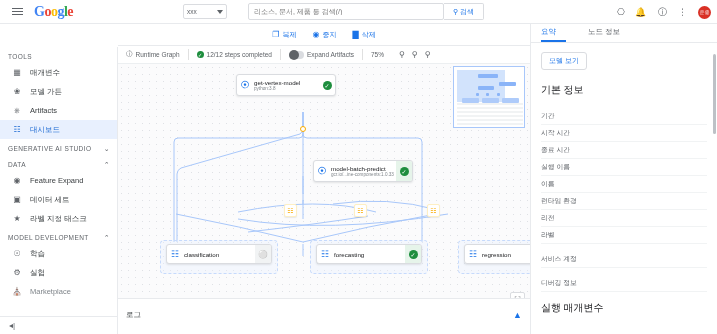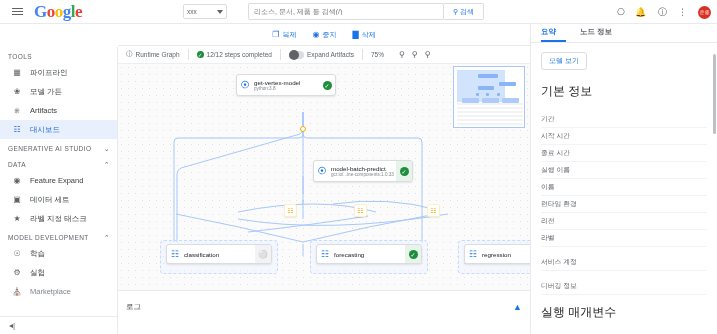--- a/index.html
+++ b/index.html
@@ -14,21 +14,21 @@
 
   
   .topbar {
     position: absolute; left: 0; top: 0; width: 717px; height: 24px;
     background: #fff; border-bottom: 1px solid #e8eaed;
     display: flex; align-items: center;
   }
   .hamburger { width: 22px; display: flex; flex-direction: column; gap: 2px;
     align-items: center; justify-content: center; margin-left: 6px; cursor: pointer; }
   .hamburger span { display: block; width: 11px; height: 1px; background: #5f6368; }
-  .glogo { margin-left: 6px; font-size: 17px; letter-spacing: -0.5px;
+  .glogo { margin-left: 6px; font-size: 14px; letter-spacing: -0.5px;
     font-family: "Liberation Serif", serif; font-weight: bold; }
   .glogo i { font-style: normal; }
   .g-b { color: #4285f4; } .g-r { color: #ea4335; } .g-y { color: #fbbc05; }
   .g-g { color: #34a853; }
   .proj-chip {
     position: absolute; left: 183px; top: 4px; width: 44px; height: 15px;
     border: 1px solid #dadce0; border-radius: 2px; background: #fff;
     display: flex; align-items: center; justify-content: space-between;
     padding: 0 3px; font-size: 6.5px; color: #5f6368; cursor: pointer;
   }
@@ -150,40 +150,40 @@
   .mm-bar { position: absolute; background: #8ab4f8; border-radius: 1px; }
   .mm-hatch { position: absolute; left: 3px; top: 36px; width: 66px; height: 22px;
     background: repeating-linear-gradient(180deg,#f1f3f4 0 2px,#fff 2px 4px); }
 
   .fitbtn { position: absolute; right: 5px; bottom: 5px; width: 15px; height: 15px;
     background: #fff; border: 1px solid #dadce0; border-radius: 2px;
     display: flex; align-items: center; justify-content: center;
     color: #5f6368; font-size: 8px; cursor: pointer; }
 
   
-  .logbar { position: absolute; left: 118px; bottom: 12px; width: 412px; height: 32px;
+  .logbar { position: absolute; left: 118px; bottom: 4px; width: 412px; height: 32px;
     background: #fff; border-top: 1px solid #e8eaed; display: flex;
     align-items: center; justify-content: space-between; padding: 0 8px;
     font-size: 7.5px; color: #3c4043; }
   .logbar .up { color: #1a73e8; font-size: 9px; cursor: pointer; }
 
   
   .rpanel { position: absolute; left: 530px; top: 24px; width: 187px; bottom: 0;
     background: #fff; border-left: 1px solid #e8eaed; overflow: hidden; }
   .rp-title { font-size: 10px; color: #202124; padding: 8px 10px 6px 10px; }
-  .rp-tabs { display: flex; gap: 0; border-bottom: 1px solid #e8eaed;
-    padding: 0 10px; font-weight: bold; }
+  .rp-tabs { display: flex; gap: 8px; border-bottom: 1px solid #e8eaed;
+    padding: 0 10px; }
   .rp-tab { font-size: 7.5px; color: #5f6368; padding: 3px 10px 5px 0;
     margin-right: 14px; cursor: pointer; }
   .rp-tab.active { color: #1a73e8; box-shadow: inset 0 -2px 0 #1a73e8; }
   .rp-body { padding: 0 10px; }
   .btn-outline { display: inline-block; margin: 9px 0 4px 0; padding: 3px 7px;
     border: 1px solid #dadce0; border-radius: 3px; color: #1a73e8;
     font-size: 7px; background: #fff; cursor: pointer; }
-  .rp-sec { font-size: 12px; color: #202124; margin: 9px 0 4px 0; }
+  .rp-sec { font-size: 10px; color: #202124; margin: 9px 0 4px 0; font-family: Liberation Serif, serif; }
   .rp-row { font-size: 6.8px; color: #5f6368; padding: 3px 0;
     border-bottom: 1px solid #f1f3f4; }
   .rp-gap { height: 7px; }
   .rp-scroll { position: absolute; right: 1px; top: 30px; width: 3px; height: 80px;
     background: #bdc1c6; border-radius: 2px; cursor: pointer; }
 </style>
 </head>
 <body>
 
 <div id="app">
@@ -231,21 +231,21 @@
       <span class="gi">▇</span>
       <span>삭제</span>
     </div>
   </div>
 
   <div class="sidebar">
 
     <div class="sb-head">TOOLS</div>
     <div class="sb-item">
       <span class="si">▦</span>
-      <span>파이프라인</span>
+      <span>매개변수</span>
     </div>
     <div class="sb-item">
       <span class="si">❀</span>
       <span>모델 가든</span>
     </div>
     <div class="sb-item">
       <span class="si">⎈</span>
       <span>Artifacts</span>
     </div>
     <div class="sb-item active">

